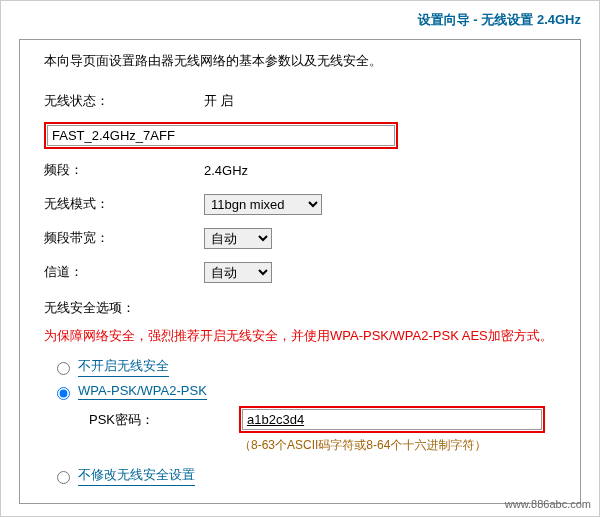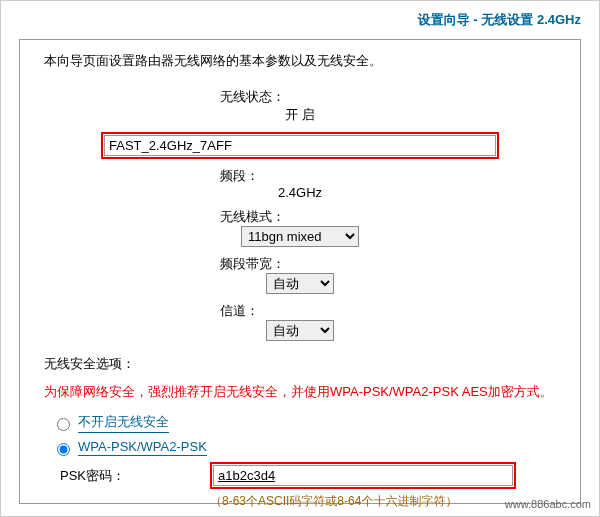--- a/index.html
+++ b/index.html
@@ -30,21 +30,20 @@
     position: relative;
   }
   .intro {
     margin-bottom: 18px;
   }
   .form-row {
     display: flex;
     align-items: center;
     margin-bottom: 8px;
     min-height: 26px;
-    flex-direction: column;
   }
   .label-col {
     width: 160px;
     flex-shrink: 0;
   }
   .value-col {
     flex: 1;
   }
   .highlight-red {
     border: 2px solid #e60000;
@@ -52,21 +51,21 @@
     display: inline-block;
   }
   input[type="text"] {
     font-family: "SimSun", "宋体", sans-serif;
     font-size: 13px;
     padding: 2px 4px;
     border: 1px solid #999;
     background: #fff;
   }
   .ssid-input {
-    width: 392px;
+    width: 348px;
   }
   select {
     font-family: inherit;
     font-size: 13px;
     padding: 1px 2px;
     border: 1px solid #888;
     background: #efefef;
   }
   .section-label {
     margin-top: 14px;
@@ -79,21 +78,21 @@
   }
   .radio-row {
     display: flex;
     align-items: center;
     margin: 6px 0 6px 8px;
   }
   .radio-row input[type="radio"] {
     margin-right: 8px;
   }
   .psk-block {
-    margin-left: 16px;
+    margin-left: 45px;
   }
   .psk-row {
     display: flex;
     align-items: center;
     margin-bottom: 4px;
   }
   .psk-label {
     width: 150px;
     flex-shrink: 0;
   }

